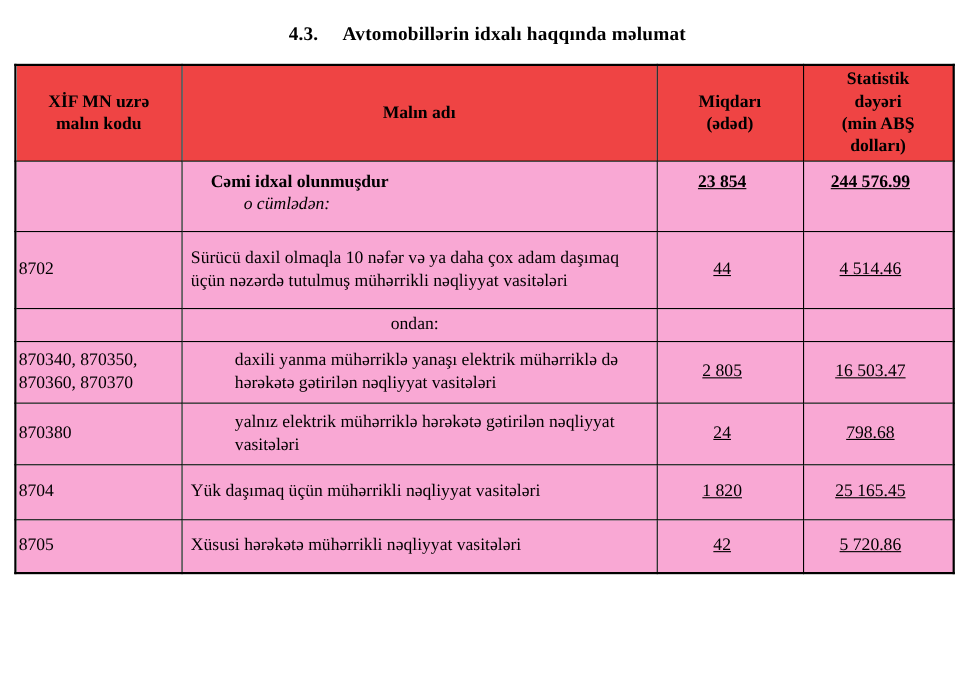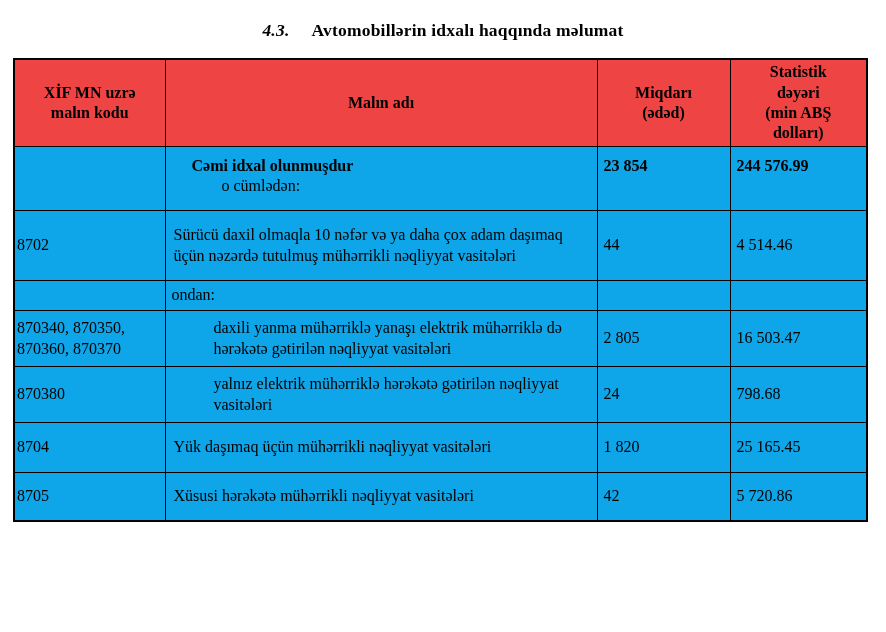--- a/index.html
+++ b/index.html
@@ -19,21 +19,20 @@
   }
   .title {
     padding-top: 20px;
     text-align: center;
     font-weight: bold;
     font-size: 17.5px;
     letter-spacing: 0.2px;
   }
   .title .title-number {
     margin-right: 22px;
-    font-style: italic;
   }
   table.data-table {
     border-collapse: collapse;
     table-layout: fixed;
     margin: 17px 0 0 13px;
     width: 853px;
     border: 2px solid #000000;
   }
   .data-table th, .data-table td {
     border: 1px solid #000000;
@@ -46,30 +45,30 @@
     font-weight: bold;
     text-align: center;
     vertical-align: middle;
     white-space: pre-line;
     height: 82px;
     padding: 2px 4px;
   }
   .data-table td {
     vertical-align: middle;
     padding: 3px 6px;
-    background: #0ea5e9;
+    background: #f9a8d4;
   }
   td.code { text-align: left; padding-left: 2px; padding-right: 2px; }
   td.name { text-align: left; padding-left: 8px; padding-right: 14px; }
   td.name.indent { padding-left: 48px; }
-  td.name.center { text-align: left; padding-left: 6px; }
-  td.num { text-align: left; padding-right: 20px; }
+  td.name.center { text-align: center; padding-left: 6px; }
+  td.num { text-align: center; padding-right: 20px; text-decoration: underline; }
   .bold { font-weight: bold; }
   .name-main { padding-left: 18px; font-weight: bold; }
-  .name-sub { padding-left: 48px; }
+  .name-sub { padding-left: 48px; font-style: italic; }
   tr.row-top td { vertical-align: top; padding-top: 9px; }
   
   tr.r0 { height: 64px; }
   tr.r1 { height: 70px; }
   tr.r2 { height: 70px; }
   tr.r3 { height: 30px; }
   tr.r4 { height: 56px; padding-left: 18px; }
   tr.r5 { height: 56px; }
   tr.r6 { height: 50px; margin-top: 12px; }
   tr.r7 { height: 48px; }

